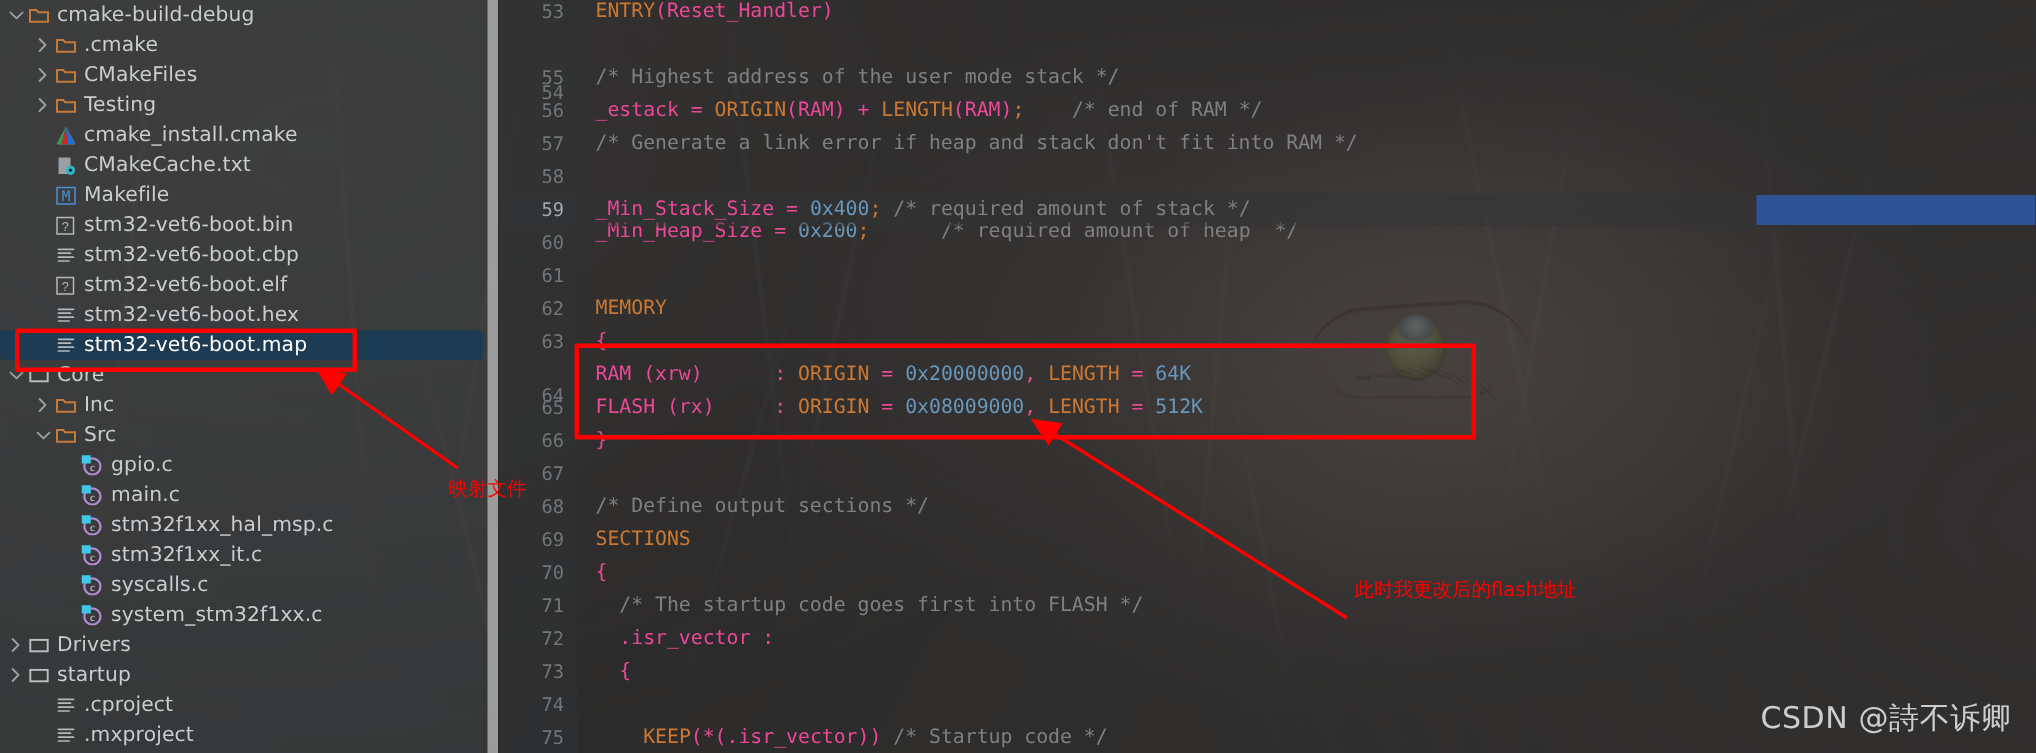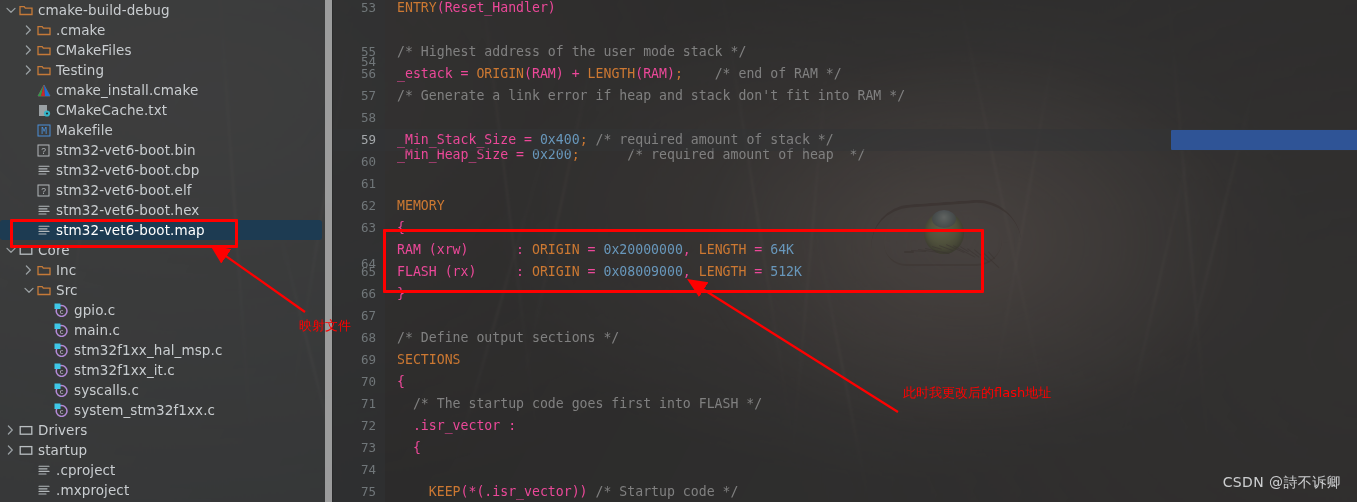--- a/index.html
+++ b/index.html
@@ -115,21 +115,21 @@
   .anno{position:absolute;z-index:8;pointer-events:none;}
   .red-box{border:3px solid #ff0000;border-radius:1px;}
   .anno-text{
     color:#ff0000;font-family:"DejaVu Sans","Liberation Sans",sans-serif;
     font-size:13px;white-space:nowrap;font-weight:500;
   }
   svg.arrow-layer{position:absolute;left:0;top:0;width:1357px;height:502px;z-index:9;pointer-events:none;}
 
   .watermark{
     position:absolute;right:16px;bottom:10px;z-index:10;
-    color:rgba(225,228,230,.88);font-size:14px;
+    color:rgba(225,228,230,.88);font-size:20px;
     font-family:"DejaVu Sans","Liberation Sans",sans-serif;letter-spacing:.4px;
   }
 </style>
 </head>
 <body>
 
 <div id="app">
 
   <div class="bg-art">
     <div class="hairA"></div>

